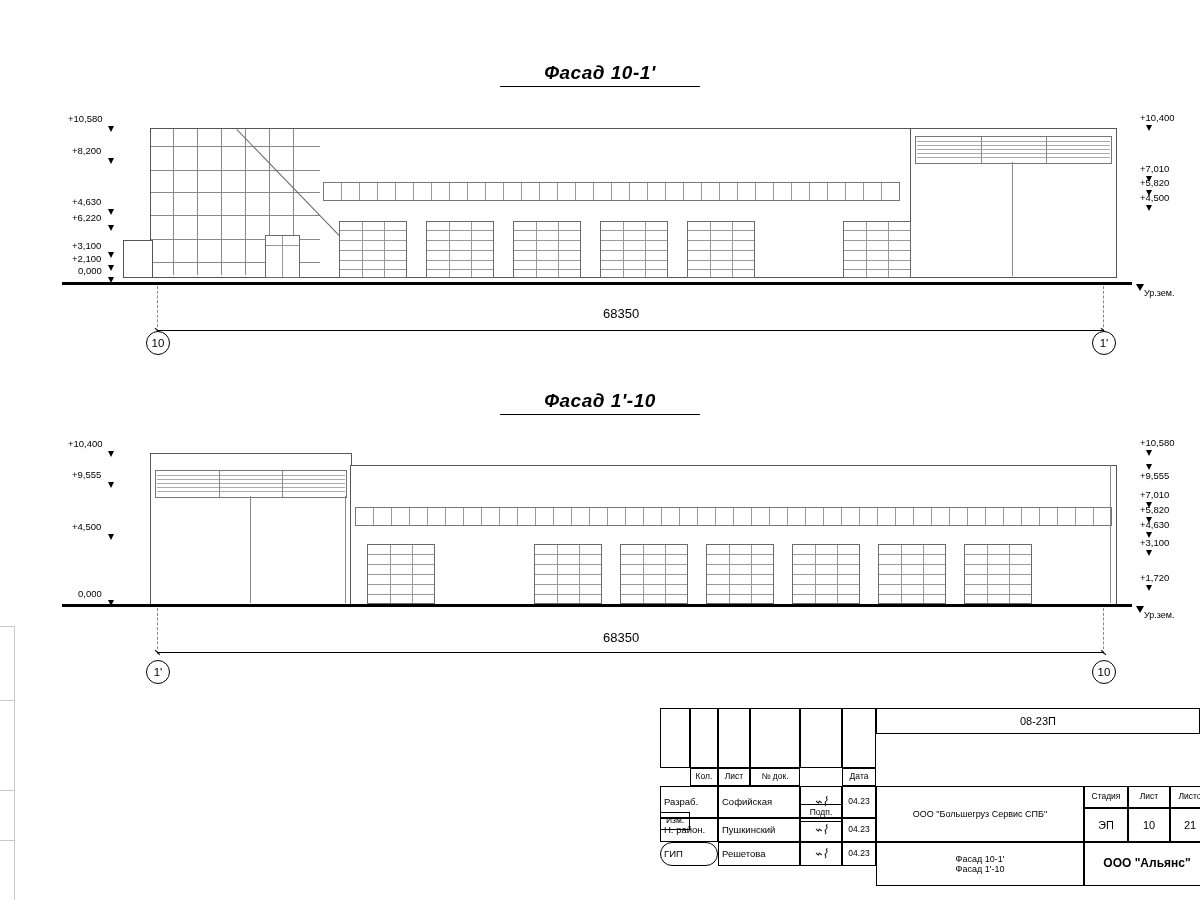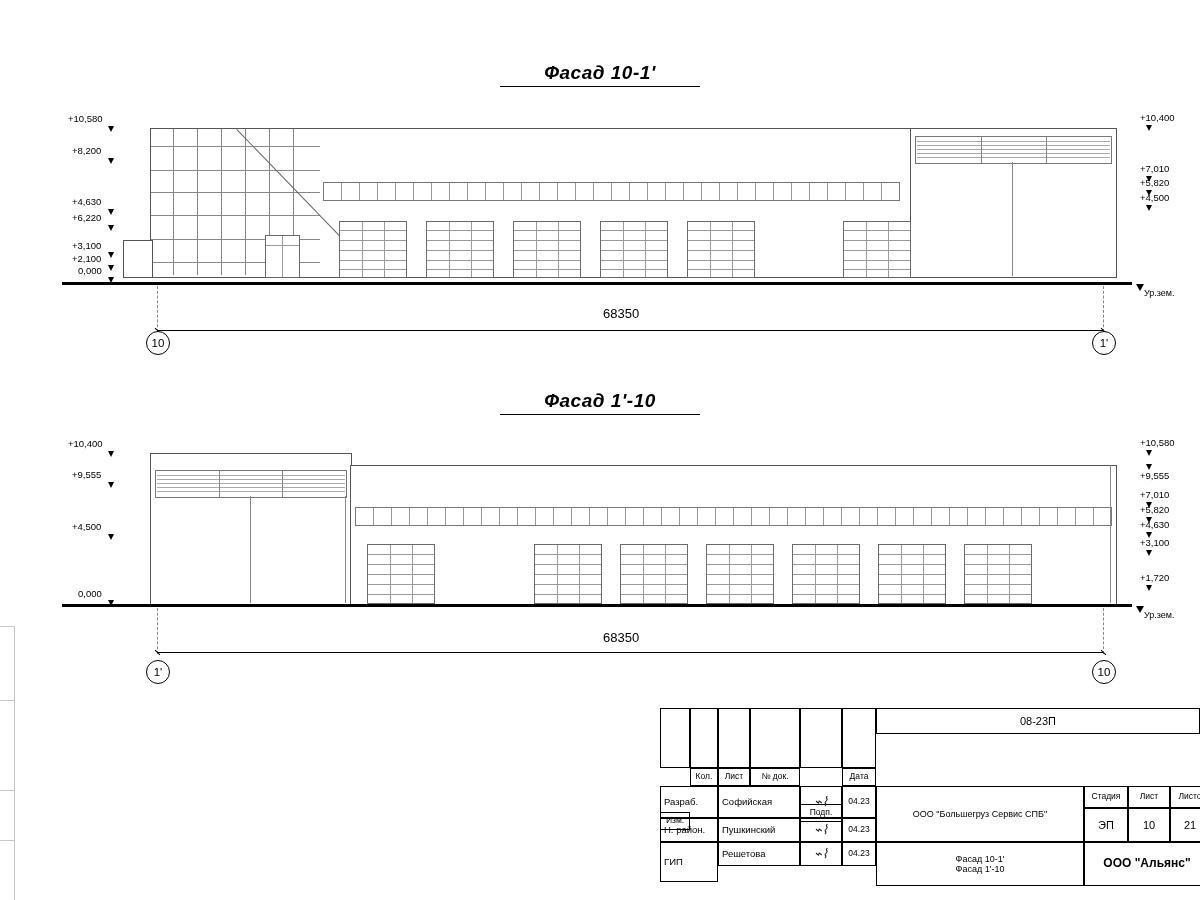--- a/index.html
+++ b/index.html
@@ -356,21 +356,21 @@
       </div>
     <div class="cell small" style="left:182px;top:78px;width:34px;height:32px;">04.23</div>
 
     <div class="cell left" style="left:0;top:110px;width:58px;height:24px;">Н. район.</div>
     <div class="cell left" style="left:58px;top:110px;width:82px;height:24px;">Пушкинский</div>
     <div class="cell" style="left:140px;top:110px;width:42px;height:24px;">
         <span class="sig">⌁⌇</span>
       </div>
     <div class="cell small" style="left:182px;top:110px;width:34px;height:24px;">04.23</div>
 
-    <div class="cell left" style="left:0;top:134px;width:58px;height:40px;">ГИП</div>
+    <div class="cell left" style="left:0;top:134px;width:58px;height:24px;border-radius:12px;">ГИП</div>
     <div class="cell left" style="left:58px;top:134px;width:82px;height:24px;">Решетова</div>
     <div class="cell" style="left:140px;top:134px;width:42px;height:24px;">
         <span class="sig">⌁⌇</span>
       </div>
     <div class="cell small" style="left:182px;top:134px;width:34px;height:24px;">04.23</div>
 
     <div class="cell" style="left:216px;top:78px;width:208px;height:56px;font-size:9px;">ООО "Большегруз Сервис СПБ"</div>
 
     <div class="cell" style="left:216px;top:134px;width:208px;height:44px;flex-direction:column;font-size:9px;">
       <span>Фасад 10-1'</span>

